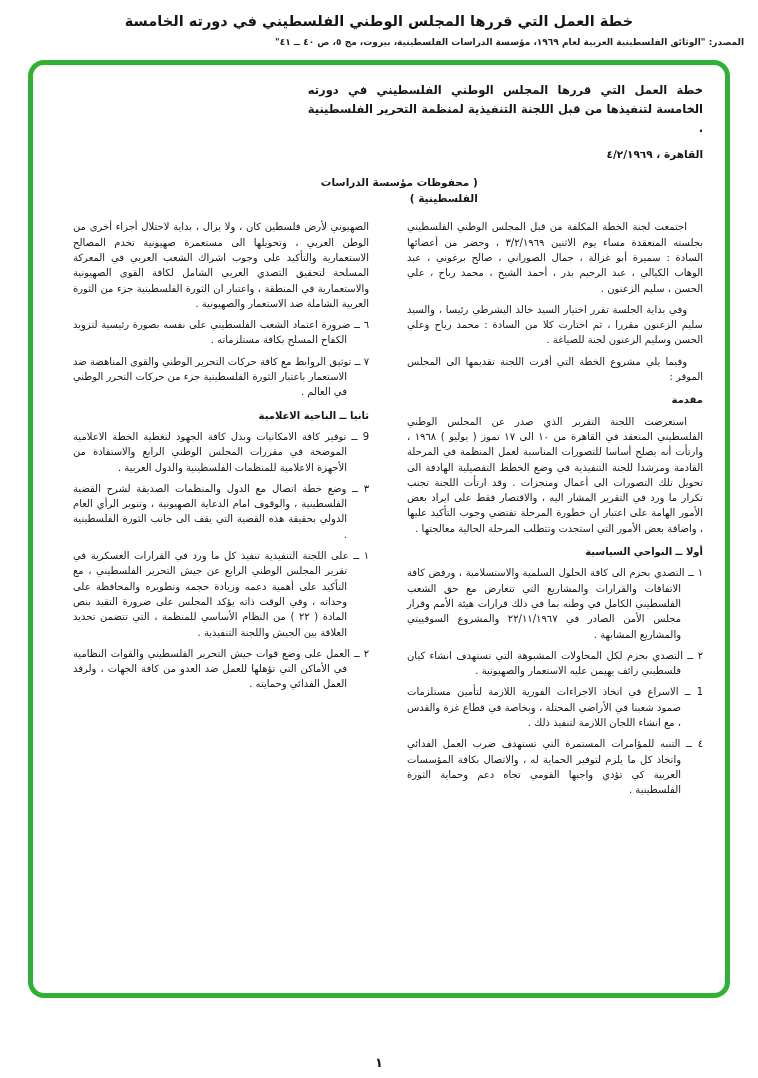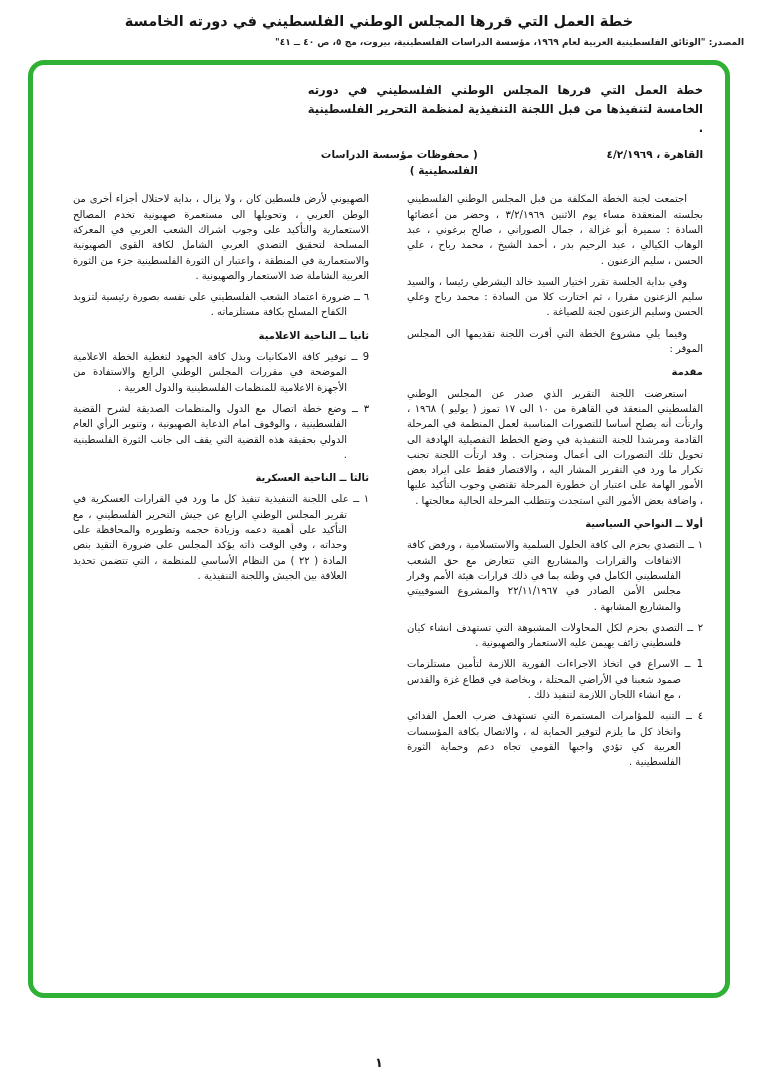--- a/index.html
+++ b/index.html
@@ -55,20 +55,21 @@
     align-items: flex-start;
     font-weight: bold;
     font-size: 10.5px;
     margin-top: 9px;
     line-height: 1.5;
   }
   .place-date { white-space: nowrap; }
   .archive-note {
     width: 170px;
     text-align: right;
+    margin-top: 28px;
   }
   .columns {
     display: flex;
     gap: 20px;
     margin-top: 13px;
     font-size: 10px;
     line-height: 1.53;
     text-align: justify;
   }
   .col { flex: 1; min-width: 0; }
@@ -120,23 +121,24 @@
         <p class="blk para">استعرضت اللجنة التقرير الذي صدر عن المجلس الوطني الفلسطيني المنعقد في القاهرة من ١٠ الى ١٧ تموز ( يوليو ) ١٩٦٨ ، وارتأت أنه يصلح أساسا للتصورات المناسبة لعمل المنظمة في المرحلة القادمة ومرشدا للجنة التنفيذية في وضع الخطط التفصيلية الهادفة الى تحويل تلك التصورات الى أعمال ومنجزات . وقد ارتأت اللجنة تجنب تكرار ما ورد في التقرير المشار اليه ، والاقتصار فقط على ايراد بعض الأمور الهامة على اعتبار ان خطورة المرحلة تقتضي وجوب التأكيد عليها ، واضافة بعض الأمور التي استجدت وتتطلب المرحلة الحالية معالجتها .</p>
         <p class="blk heading">أولا ــ النواحي السياسية</p>
         <p class="blk item">١ ــ التصدي بحزم الى كافة الحلول السلمية والاستسلامية ، ورفض كافة الاتفاقات والقرارات والمشاريع التي تتعارض مع حق الشعب الفلسطيني الكامل في وطنه بما في ذلك قرارات هيئة الأمم وقرار مجلس الأمن الصادر في ٢٢/١١/١٩٦٧ والمشروع السوفييتي والمشاريع المشابهة .</p>
         <p class="blk item">٢ ــ التصدي بحزم لكل المحاولات المشبوهة التي تستهدف انشاء كيان فلسطيني زائف يهيمن عليه الاستعمار والصهيونية .</p>
         <p class="blk item">1 ــ الاسراع في اتخاذ الاجراءات الفورية اللازمة لتأمين مستلزمات صمود شعبنا في الأراضي المحتلة ، وبخاصة في قطاع غزة والقدس ، مع انشاء اللجان اللازمة لتنفيذ ذلك .</p>
         <p class="blk item">٤ ــ التنبه للمؤامرات المستمرة التي تستهدف ضرب العمل الفدائي واتخاذ كل ما يلزم لتوفير الحماية له ، والاتصال بكافة المؤسسات العربية كي تؤدي واجبها القومي تجاه دعم وحماية الثورة الفلسطينية .</p>
       </div>
     <div class="col" id="col-left">
         <p class="blk cont">الصهيوني لأرض فلسطين كان ، ولا يزال ، بداية لاحتلال أجزاء أخرى من الوطن العربي ، وتحويلها الى مستعمرة صهيونية تخدم المصالح الاستعمارية والتأكيد على وجوب اشراك الشعب العربي في المعركة المسلحة لتحقيق التصدي العربي الشامل لكافة القوى الصهيونية والاستعمارية في المنطقة ، واعتبار ان الثورة الفلسطينية جزء من الثورة العربية الشاملة ضد الاستعمار والصهيونية .</p>
         <p class="blk item">٦ ــ ضرورة اعتماد الشعب الفلسطيني على نفسه بصورة رئيسية لتزويد الكفاح المسلح بكافة مستلزماته .</p>
+        <p class="blk item">٧ ــ توثيق الروابط مع كافة حركات التحرير الوطني والقوى المناهضة ضد الاستعمار باعتبار الثورة الفلسطينية جزء من حركات التحرر الوطني في العالم .</p>
         <p class="blk heading">ثانيا ــ الناحية الاعلامية</p>
         <p class="blk item">9 ــ توفير كافة الامكانيات وبذل كافة الجهود لتغطية الخطة الاعلامية الموضحة في مقررات المجلس الوطني الرابع والاستفادة من الأجهزة الاعلامية للمنظمات الفلسطينية والدول العربية .</p>
         <p class="blk item">٣ ــ وضع خطة اتصال مع الدول والمنظمات الصديقة لشرح القضية الفلسطينية ، والوقوف امام الدعاية الصهيونية ، وتنوير الرأي العام الدولي بحقيقة هذه القضية التي يقف الى جانب الثورة الفلسطينية .</p>
-        <p class="blk heading">ثالثا ــ الناحية العسكرية</p>
         <p class="blk item">١ ــ على اللجنة التنفيذية تنفيذ كل ما ورد في القرارات العسكرية في تقرير المجلس الوطني الرابع عن جيش التحرير الفلسطيني ، مع التأكيد على أهمية دعمه وزيادة حجمه وتطويره والمحافظة على وحداته ، وفي الوقت ذاته يؤكد المجلس على ضرورة التقيد بنص المادة ( ٢٢ ) من النظام الأساسي للمنظمة ، التي تتضمن تحديد العلاقة بين الجيش واللجنة التنفيذية .</p>
+        <p class="blk item">٢ ــ العمل على وضع قوات جيش التحرير الفلسطيني والقوات النظامية في الأماكن التي تؤهلها للعمل ضد العدو من كافة الجهات ، ولرفد العمل الفدائي وحمايته .</p>
       </div>
   </div>
 
 </div>
 
 <div class="page-number">١</div>
 
 </body></html>

